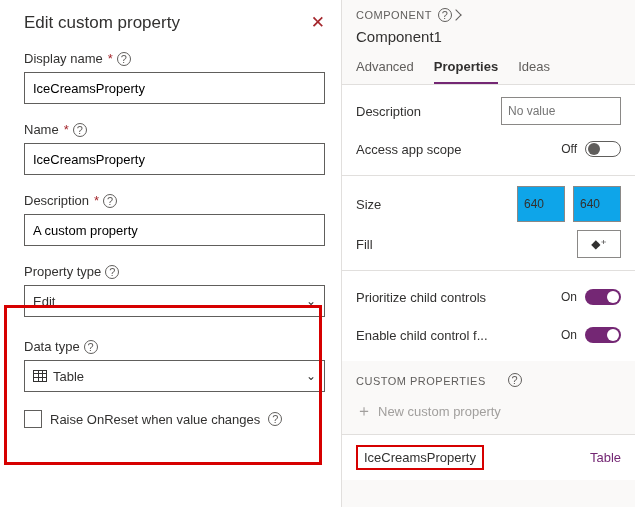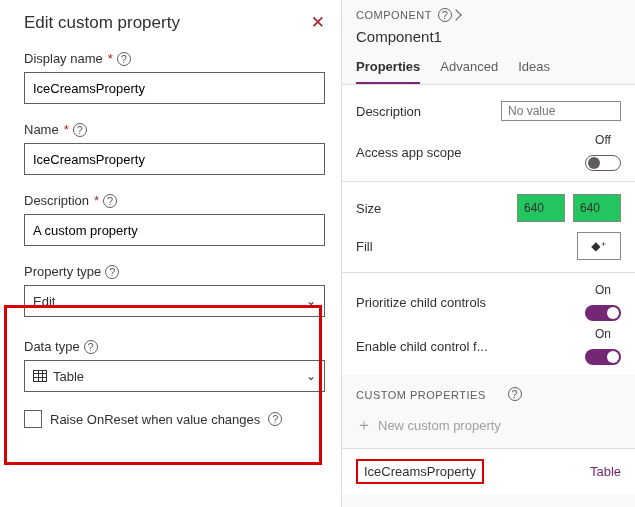--- a/index.html
+++ b/index.html
@@ -37,32 +37,32 @@
 .comp-header { padding: 8px 14px 0 14px; }
 .comp-top { display: flex; justify-content: flex-start; align-items: center; color: #605e5c; font-size: 11px; letter-spacing: 0.5px; }
 .comp-name { font-size: 15px; color: #323130; margin-top: 6px; }
 .tabs { display: flex; gap: 20px; margin-top: 14px; padding: 0 0 0 0; }
 .tab { font-size: 13px; padding-bottom: 8px; cursor: pointer; color: #605e5c; }
 .tab.active { color: #323130; font-weight: 600; border-bottom: 2px solid #742774; }
 
 .section { background: #fff; border-top: 1px solid #e1dfdd; padding: 10px 14px; }
 .prop-row { display: flex; justify-content: space-between; align-items: center; min-height: 32px; font-size: 13px; color: #323130; }
 .prop-row + .prop-row { margin-top: 6px; }
-.val-input { height: 20px; border: 1px solid #8a8886; padding: 0 6px; font-size: 12px; color: #605e5c; background: #fff; }
+.val-input { height: 28px; border: 1px solid #8a8886; padding: 0 6px; font-size: 12px; color: #605e5c; background: #fff; }
 .size-boxes { display: flex; gap: 8px; }
-.size-box { width: 48px; height: 28px; border: 1px solid #8a8886; display: flex; align-items: center; padding: 0 6px; font-size: 12px; background: #22c55e; }
+.size-box { width: 48px; height: 36px; border: 1px solid #8a8886; display: flex; align-items: center; padding: 0 6px; font-size: 12px; background: #0ea5e9; }
 .size-labels { display: flex; gap: 8px; justify-content: flex-end; font-size: 10px; color: #605e5c; margin-top: 2px; margin-right: 4px; }
 .size-labels span { width: 48px; text-align: center; }
 .fill-box { width: 44px; height: 28px; border: 1px solid #8a8886; background: #fff; display: flex; align-items: center; justify-content: center; font-size: 12px; }
 
 .toggle { width: 36px; height: 16px; border-radius: 10px; background: #742774; position: relative; cursor: pointer; }
 .toggle.off { background: #fff; border: 1px solid #605e5c; }
 .toggle .knob { position: absolute; width: 12px; height: 12px; border-radius: 50%; background: #fff; top: 2px; right: 2px; }
 .toggle.off .knob { background: #605e5c; right: auto; left: 2px; top: 1px; width: 12px; height: 12px; }
-.toggle-wrap { display: flex; align-items: center; gap: 8px; flex-direction: column; }
+.toggle-wrap { display: flex; align-items: center; gap: 8px; }
 .toggle-state { font-size: 12px; color: #323130; }
 
 .custom-section { padding: 12px 14px 0 14px; }
 .custom-header { font-size: 11px; letter-spacing: 0.5px; color: #605e5c; display: flex; align-items: flex-end; gap: 22px; }
 .new-prop { display: flex; align-items: center; gap: 6px; color: #a19f9d; margin-top: 14px; cursor: pointer; }
 .plus { font-size: 16px; font-weight: 300; }
 
 .custom-prop-row { background: #fff; border-top: 1px solid #e1dfdd; padding: 10px 14px; display: flex; justify-content: space-between; align-items: center; margin-top: 12px; }
 .purple { color: #742774; }
 .redbox2 { border: 2px solid #d60000; padding: 3px 6px; display: inline-block; }
@@ -147,22 +147,22 @@
   <div class="comp-header">
     <div class="comp-top">
       <span style="display:flex;align-items:center;gap:6px;">
         <span>COMPONENT</span>
         <span class="help-icon">?</span>
       </span>
       <span class="chev-right"></span>
     </div>
     <div class="comp-name">Component1</div>
     <div class="tabs">
+      <div class="tab">Advanced</div>
       <div class="tab active">Properties</div>
-      <div class="tab">Advanced</div>
       <div class="tab">Ideas</div>
     </div>
   </div>
 
   <div class="section">
     <div class="prop-row">
       <span>Description</span>
       <input class="val-input" style="width: 120px;" placeholder="No value">
     </div>
     <div class="prop-row">

